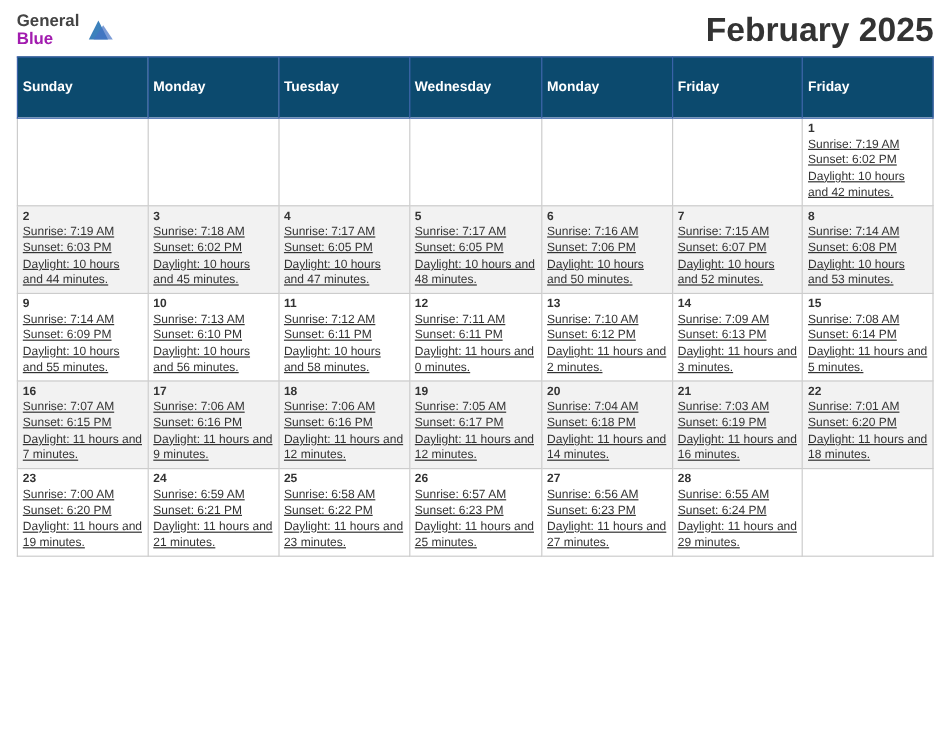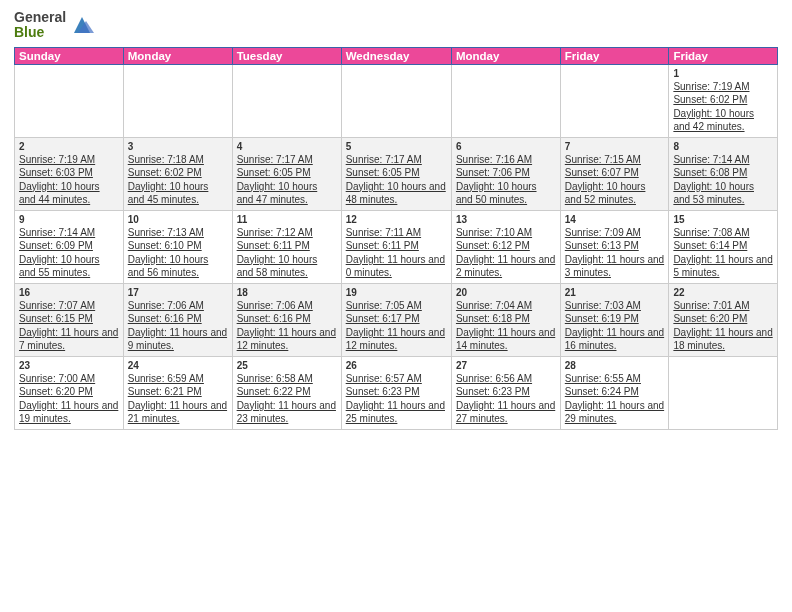--- a/index.html
+++ b/index.html
@@ -29,21 +29,21 @@
     }
     .logo-text {
       display: flex;
       flex-direction: column;
       font-size: 14px;
       font-weight: bold;
       color: #333;
       line-height: 1.1;
     }
     .logo-text .general { color: #444; }
-    .logo-text .blue { color: #4d7c0f; }
+    .logo-text .blue { color: #a21caf; }
     .logo-icon {
       width: 28px;
       height: 28px;
       margin-left: 2px;
     }
     .title-block {
       text-align: right;
     }
     .title-block .month-year {
       font-size: 28px;
@@ -54,25 +54,25 @@
     .title-block .location {
       font-size: 13px;
       color: #555;
     }
     .calendar {
       width: 100%;
       border-collapse: collapse;
       border: 1px solid #ccc;
     }
     .calendar th {
-      background-color: #ec4899;
+      background-color: #0c4a6e;
       color: #fff;
       font-size: 11.5px;
       font-weight: bold;
-      padding: 2px 4px;
+      padding: 19px 4px;
       text-align: left;
       border: 1px solid #3a62a8;
     }
     .calendar td {
       vertical-align: top;
       border: 1px solid #ccc;
       padding: 3px 4px;
       width: 113px;
       min-height: 70px;
       font-size: 9.2px;
@@ -108,20 +108,21 @@
       <div class="logo-text">
         <span class="general">General</span>
         <span class="blue">Blue</span>
       </div>
       <svg class="logo-icon" viewBox="0 0 28 28" xmlns="http://www.w3.org/2000/svg">
         <polygon points="6,22 14,6 22,22" fill="#1a6bb0" opacity="0.85"></polygon>
         <polygon points="10,22 18,10 26,22" fill="#4472c4" opacity="0.7"></polygon>
       </svg>
     </div>
     <div class="title-block">
+      <div class="month-year">February 2025</div>
     </div>
   </div>
 
   <table class="calendar">
     <thead>
       <tr id="weekday-header">
       <th>Sunday</th>
           <th>Monday</th>
           <th>Tuesday</th>
           <th>Wednesday</th>

